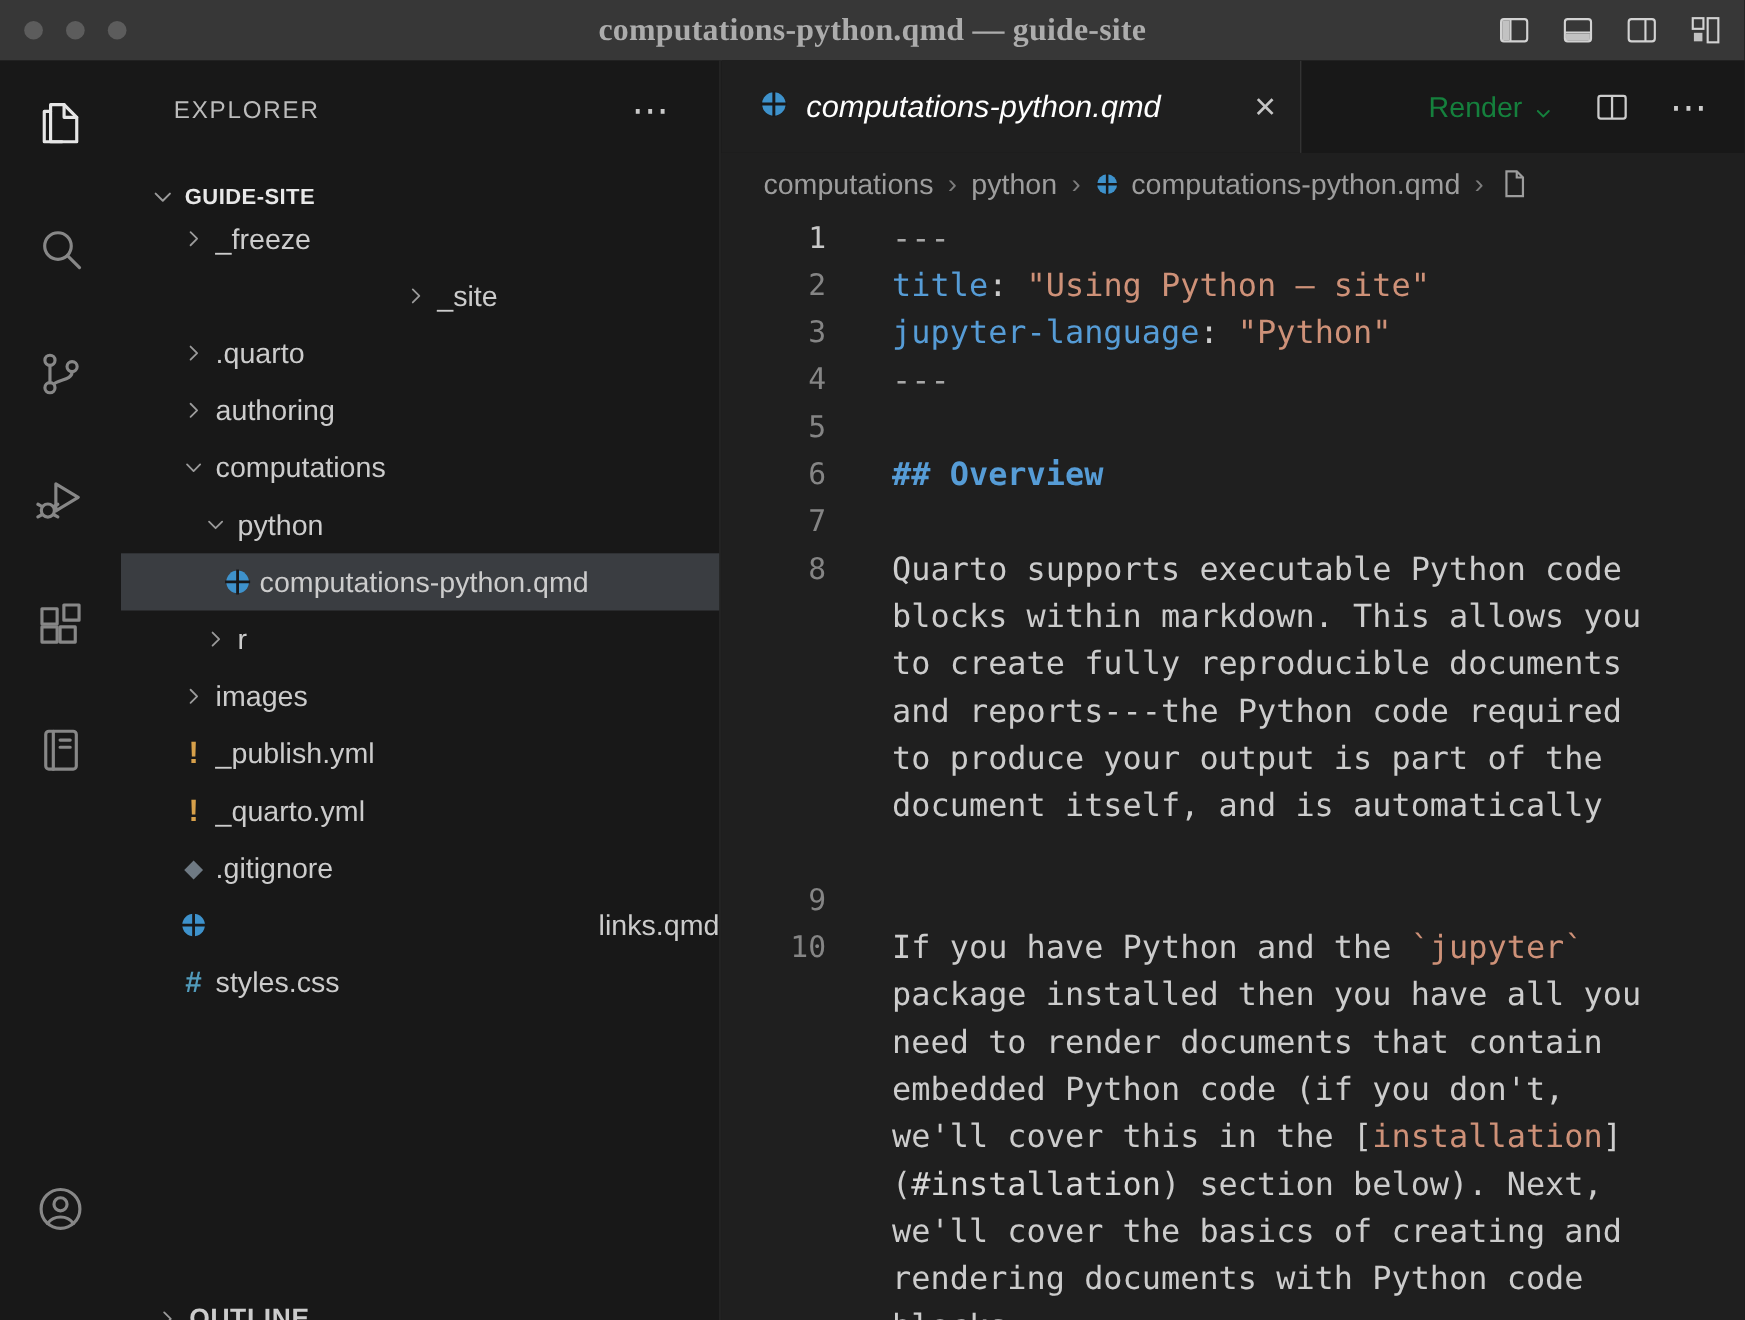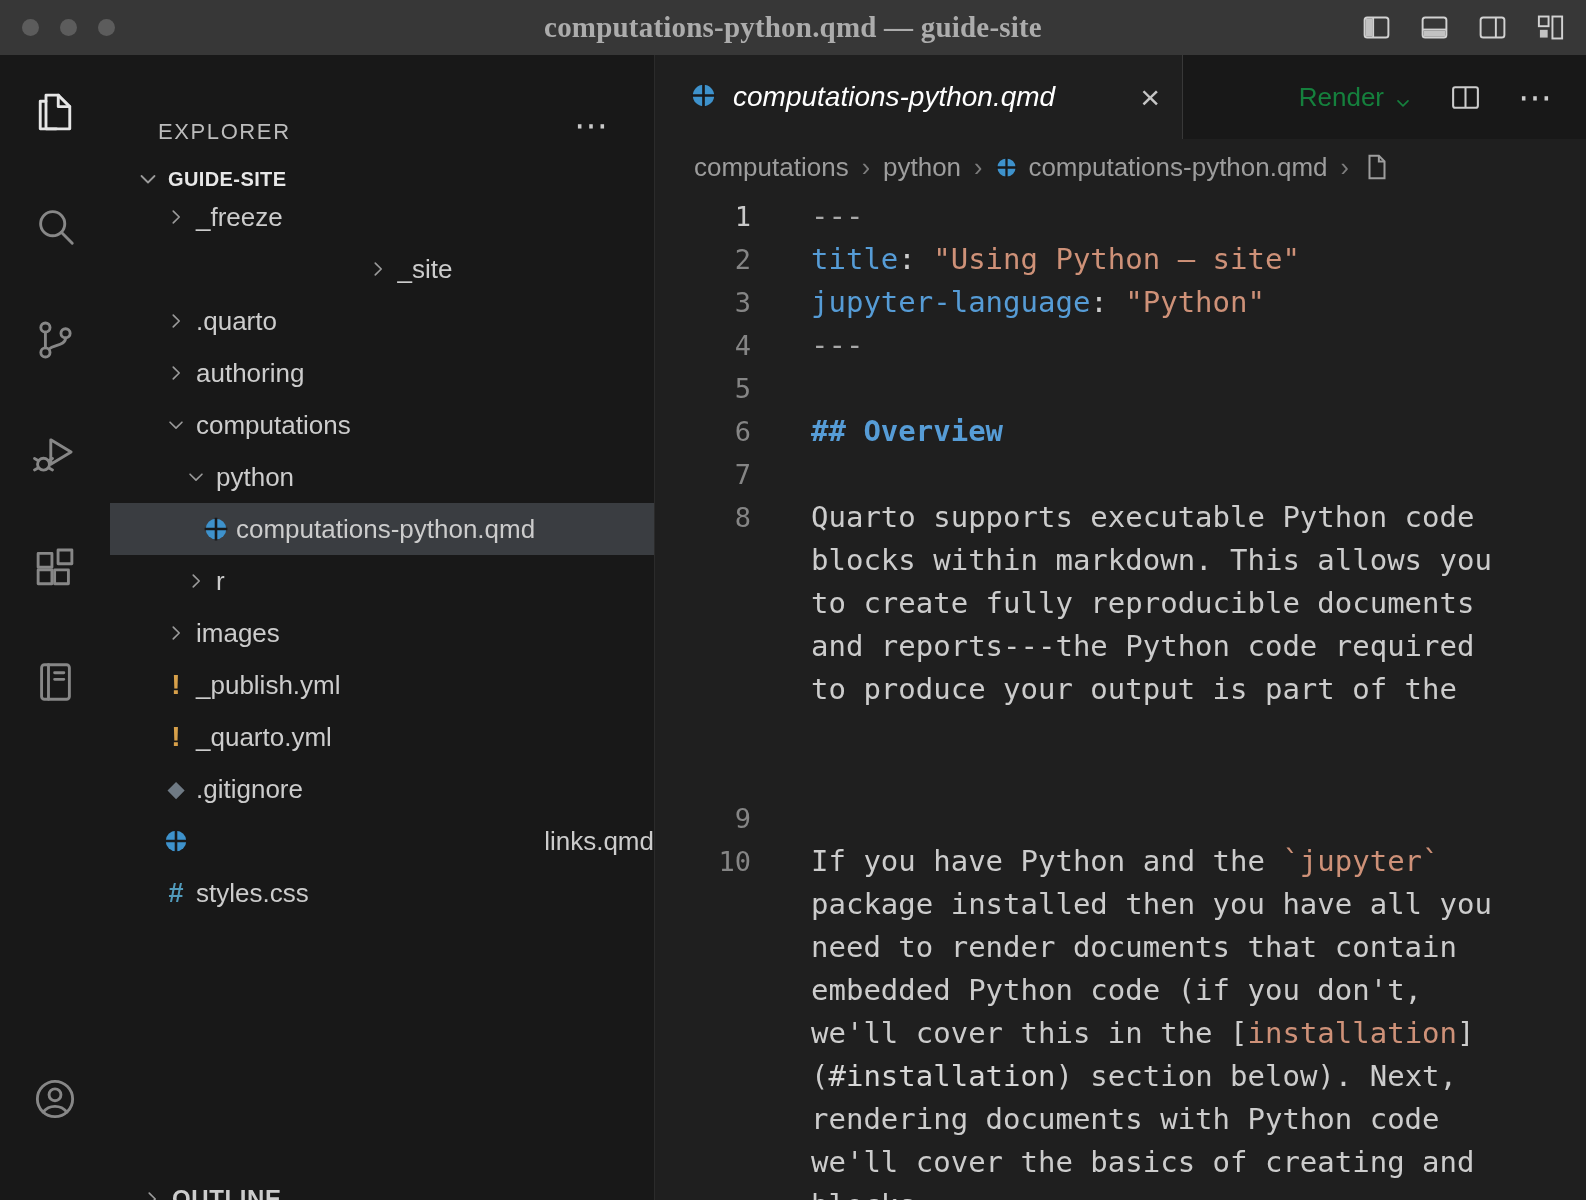--- a/index.html
+++ b/index.html
@@ -16,21 +16,21 @@
 
   
   .activitybar{position:absolute;left:0;top:55px;width:110px;height:1145px;background:#181818;display:flex;flex-direction:column;align-items:center;padding-top:34px;gap:68px;}
   .ab-item{width:46px;height:46px;color:#878787;cursor:pointer;}
   .ab-item.active{color:#e6e6e6;}
   .ab-item.bottom{position:absolute;bottom:78px;left:32px;}
   .ab-item svg{width:46px;height:46px;fill:none;stroke:currentColor;stroke-width:1.5;stroke-linecap:round;stroke-linejoin:round;display:block;}
 
   
   .sidebar{position:absolute;left:110px;top:55px;width:545px;height:1145px;background:#181818;border-right:1px solid #2b2b2b;overflow:hidden;}
-  .shead{height:90px;display:flex;align-items:flex-end;padding-left:48px;color:#bcbcbc;font-size:22px;letter-spacing:1.6px;}
+  .shead{height:90px;display:flex;align-items:center;padding-left:48px;color:#bcbcbc;font-size:22px;letter-spacing:1.6px;}
   .shead .more{margin-left:auto;margin-right:44px;color:#c9c9c9;font-size:34px;letter-spacing:2px;cursor:pointer;}
   .rootrow{height:46px;display:flex;align-items:flex-end;padding-left:22px;color:#e8e8e8;font-weight:bold;font-size:20px;letter-spacing:.4px;cursor:pointer;}
   .trow{height:52px;display:flex;align-items:center;color:#cccccc;font-size:26px;cursor:pointer;}
   .trow.selected{background:#3a3d41;}
   .cell{width:32px;display:flex;align-items:center;justify-content:center;flex:none;}
   .chev{color:#9a9a9a;}
   .chev svg{width:22px;height:22px;fill:none;stroke:currentColor;stroke-width:1.8;stroke-linecap:round;stroke-linejoin:round;display:block;}
   .rootrow .chev svg{width:24px;height:24px;}
   .tlabel{margin-left:4px;white-space:nowrap;}
   .ficon{font-weight:bold;}
@@ -392,20 +392,21 @@
       <div class="crow">
         <span class="ln"></span>
         <span class="codeline"><span class="st-t">and reports---the Python code required</span></span>
       </div>
       <div class="crow">
         <span class="ln"></span>
         <span class="codeline"><span class="st-t">to produce your output is part of the</span></span>
       </div>
       <div class="crow">
         <span class="ln"></span>
+        <span class="codeline"><span class="st-t">document itself, and is automatically</span></span>
       </div>
       <div class="crow">
         <span class="ln"></span>
       </div>
       <div class="crow">
         <span class="ln">9</span>
         <span class="codeline"></span>
       </div>
       <div class="crow">
         <span class="ln">10</span>
@@ -426,24 +427,24 @@
       <div class="crow">
         <span class="ln"></span>
         <span class="codeline"><span class="st-t">we'll cover this in the [</span><span class="st-s">installation</span><span class="st-t">]</span></span>
       </div>
       <div class="crow">
         <span class="ln"></span>
         <span class="codeline"><span class="st-t">(</span><span class="st-u">#installation</span><span class="st-t">) section below). Next,</span></span>
       </div>
       <div class="crow">
         <span class="ln"></span>
+        <span class="codeline"><span class="st-t">we'll cover the basics of creating and</span></span>
+      </div>
+      <div class="crow">
+        <span class="ln"></span>
         <span class="codeline"><span class="st-t">rendering documents with Python code</span></span>
       </div>
       <div class="crow">
         <span class="ln"></span>
-        <span class="codeline"><span class="st-t">we'll cover the basics of creating and</span></span>
-      </div>
-      <div class="crow">
-        <span class="ln"></span>
         <span class="codeline"><span class="st-t">blocks.</span></span>
       </div>
     </div>
 </div>
 
 </body></html>

